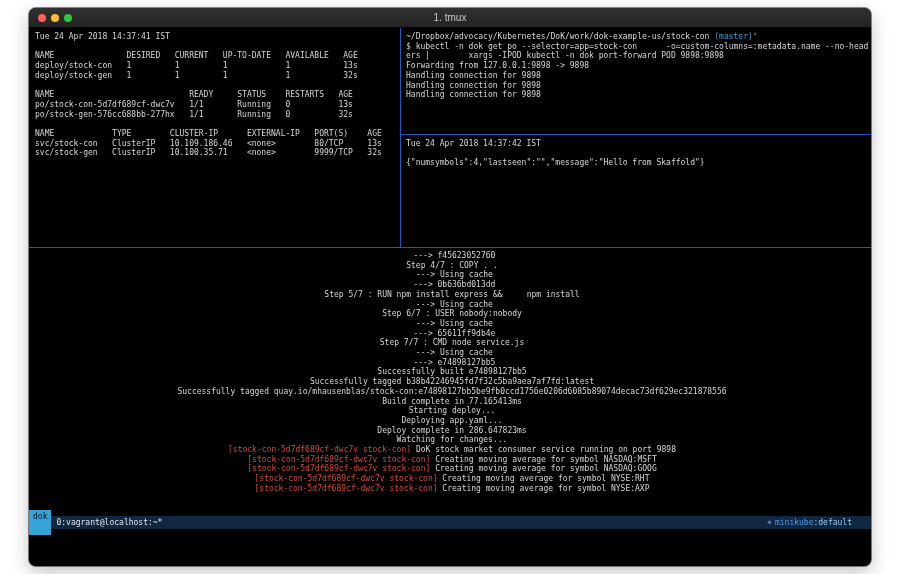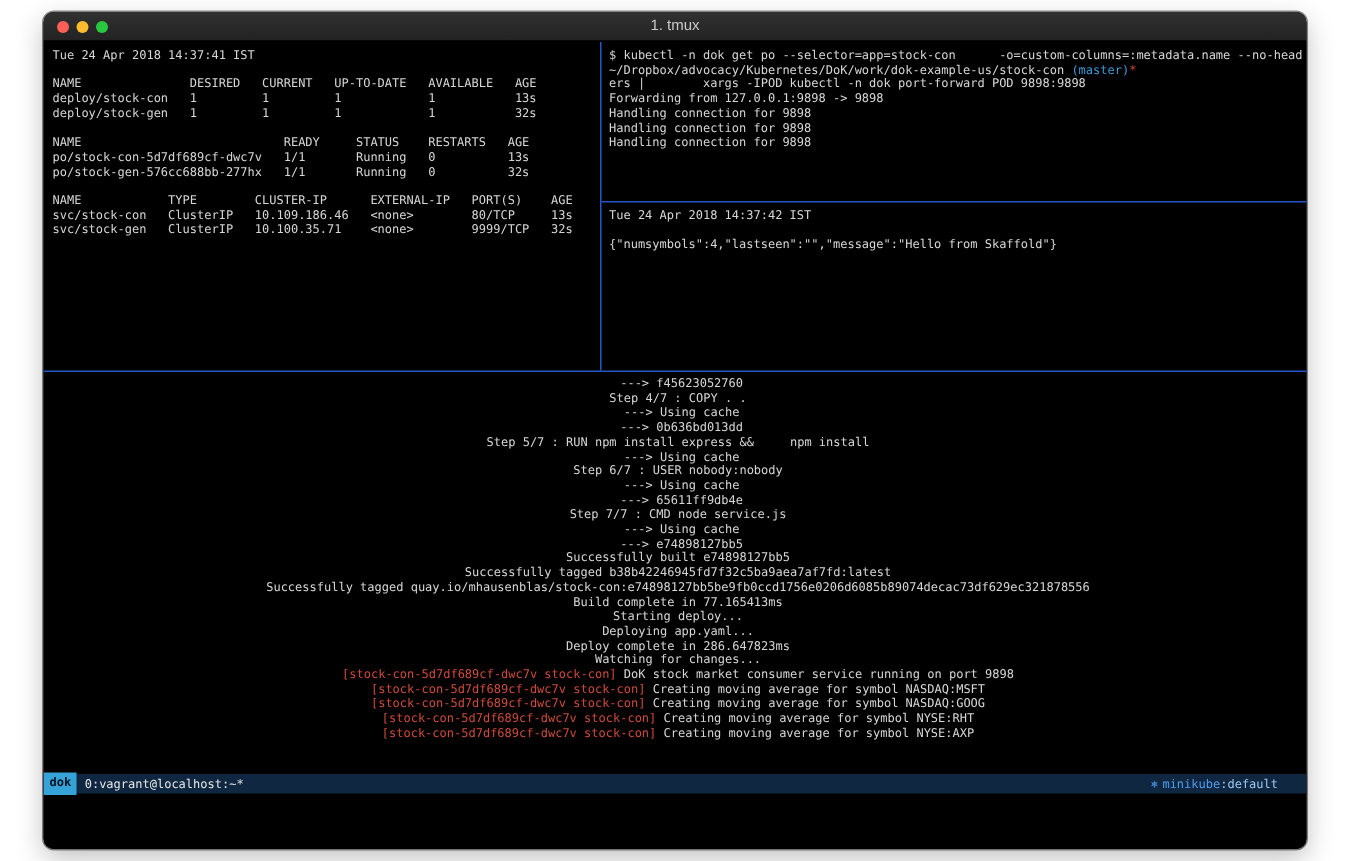--- a/index.html
+++ b/index.html
@@ -40,21 +40,21 @@
   .hdivider-right { position:absolute; left:372px; right:0;   top:106px;  height:1px;   background:var(--pane-border,#2257c8); }
   .hdivider-full  { position:absolute; left:0;     right:0;   top:219px;  height:1px;   background:var(--pane-border,#2257c8); }
 
   .statusbar {
     position:absolute; left:0; right:0; top:488px; height:13px;
     background:var(--status-bg,#0f2740);
     display:flex; align-items:center; font-size:8px; white-space:pre;
   }
   .session {
     background:var(--session-chip-bg,#35a3d8); color:#00121f;
-    padding:0 4px; height:15px; line-height:13px; font-weight:bold;
+    padding:0 4px; height:25px; line-height:13px; font-weight:normal;
   }
   .winlabel { color:#e6e6e6; margin-left:5px; }
   .spacer { flex:1; }
   .kube { margin-right:19px; }
   .kicon { color:var(--status-right-blue,#4f9cf0); margin-right:3px; }
   .kctx  { color:var(--status-right-blue,#4f9cf0); }
   .kns   { color:#9ec9f5; }
 </style>
 </head>
 <body>
@@ -82,22 +82,22 @@
         <div class="tline"><span>NAME                            READY     STATUS    RESTARTS   AGE</span></div>
         <div class="tline"><span>po/stock-con-5d7df689cf-dwc7v   1/1       Running   0          13s</span></div>
         <div class="tline"><span>po/stock-gen-576cc688bb-277hx   1/1       Running   0          32s</span></div>
         <div class="tline"> </div>
         <div class="tline"><span>NAME            TYPE        CLUSTER-IP      EXTERNAL-IP   PORT(S)    AGE</span></div>
         <div class="tline"><span>svc/stock-con   ClusterIP   10.109.186.46   &lt;none&gt;        80/TCP     13s</span></div>
         <div class="tline"><span>svc/stock-gen   ClusterIP   10.100.35.71    &lt;none&gt;        9999/TCP   32s</span></div>
       </div>
 
     <div class="pane" id="pane-top-right-upper">
+        <div class="tline"><span>~/Dropbox/advocacy/Kubernetes/DoK/work/dok-example-us/stock-con </span><span style="color: rgb(63, 155, 216);">(master)</span><span style="color: rgb(207, 74, 60);">*</span></div>
         <div class="tline"><span>$ kubectl -n dok get po --selector=app=stock-con      -o=custom-columns=:metadata.name --no-head</span></div>
-        <div class="tline"><span>~/Dropbox/advocacy/Kubernetes/DoK/work/dok-example-us/stock-con </span><span style="color: rgb(63, 155, 216);">(master)</span><span style="color: rgb(207, 74, 60);">*</span></div>
         <div class="tline"><span>ers |        xargs -IPOD kubectl -n dok port-forward POD 9898:9898</span></div>
         <div class="tline"><span>Forwarding from 127.0.0.1:9898 -&gt; 9898</span></div>
         <div class="tline"><span>Handling connection for 9898</span></div>
         <div class="tline"><span>Handling connection for 9898</span></div>
         <div class="tline"><span>Handling connection for 9898</span></div>
       </div>
 
     <div class="pane" id="pane-top-right-lower">
         <div class="tline"><span>Tue 24 Apr 2018 14:37:42 IST</span></div>
         <div class="tline"> </div>

